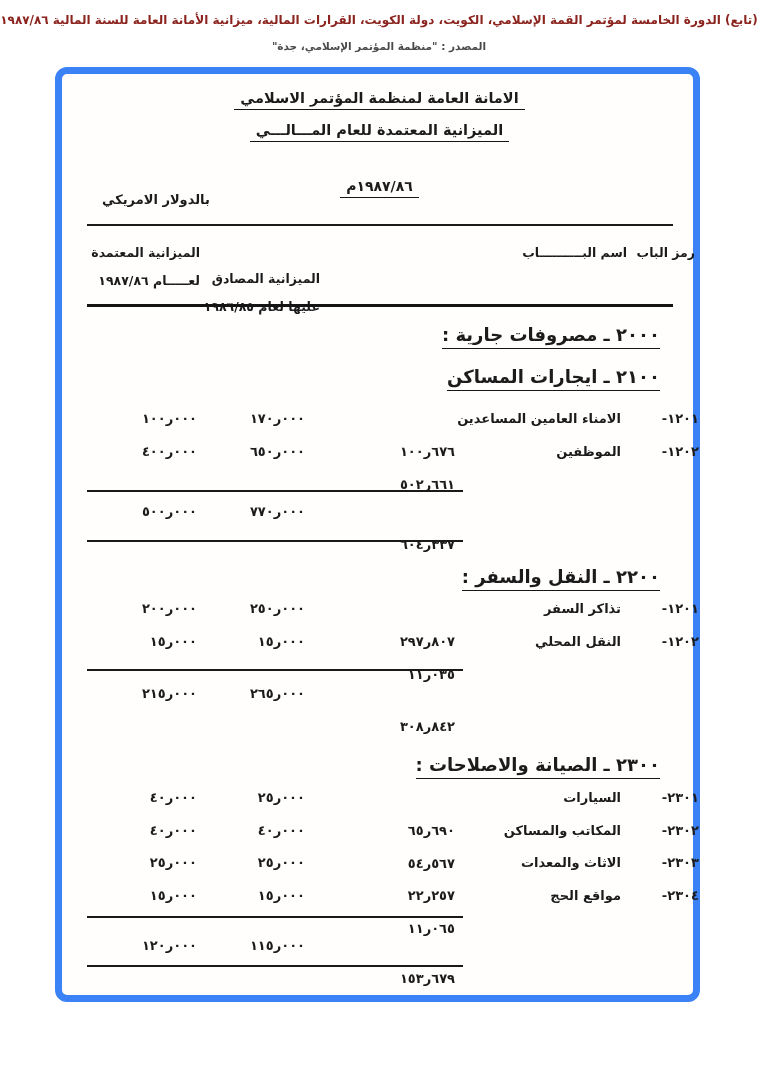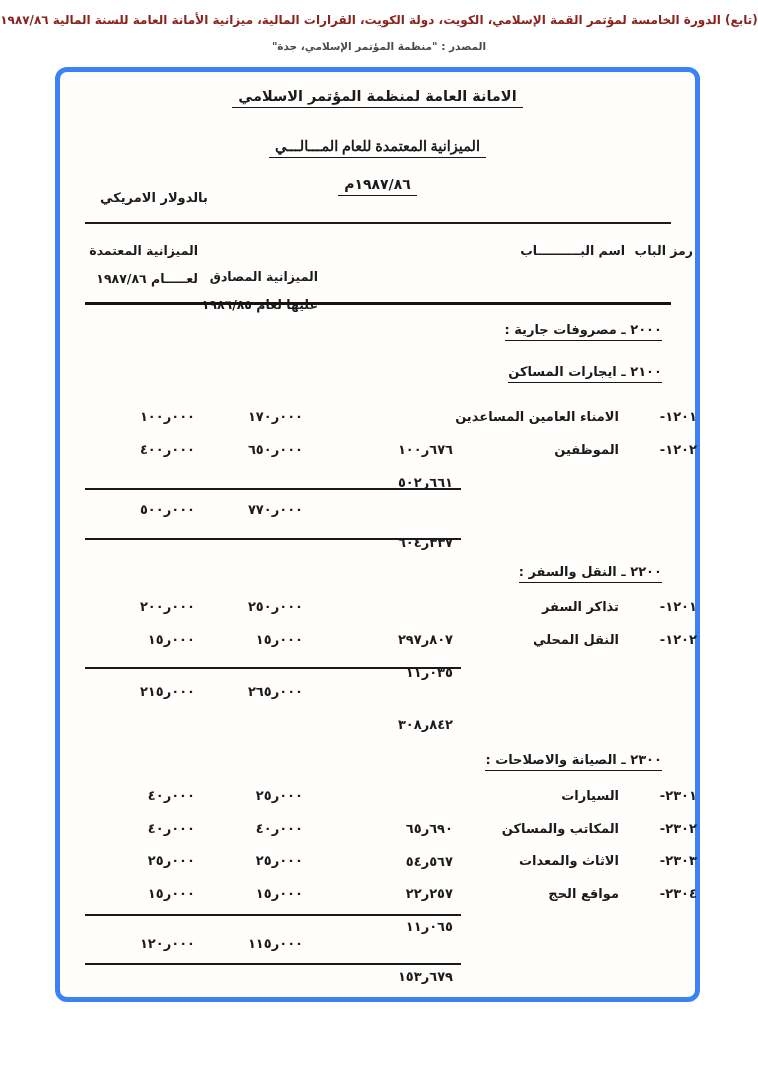--- a/index.html
+++ b/index.html
@@ -8,43 +8,43 @@
     font-family:"DejaVu Sans",sans-serif;font-weight:700;color:#1b1b1b;
     overflow:hidden;
   }
   
   .hdr1{position:absolute;top:13px;left:0;width:758px;text-align:center;
         direction:rtl;font-size:12px;color:#8b241e;letter-spacing:0;}
   .hdr2{position:absolute;top:40px;left:0;width:758px;text-align:center;
         direction:rtl;font-size:10.5px;color:#4a4a4a;}
   
   .frame{position:absolute;left:55px;top:67px;width:645px;height:935px;
-         box-sizing:border-box;border:5px solid #3b82f6;border-radius:12px;background:#fffefd;}
+         box-sizing:border-box;border:7px solid #3b82f6;border-radius:12px;background:#fffefd;}
   .sheet{position:absolute;inset:0;}
   
   .ttl{position:absolute;left:0;width:635px;text-align:center;direction:rtl;font-size:14.5px;}
-  .t1{top:16px;} .t2{top:66px;font-family:Liberation Serif, serif;} .t3{top:104px;font-size:14px;}
+  .t1{top:16px;} .t2{top:48px;} .t3{top:104px;font-size:14px;}
   .ul{border-bottom:1.6px solid #161616;padding:0 6px 3px 6px;}
   .currency{position:absolute;left:40px;top:118px;direction:rtl;font-size:13px;}
   
   .ruleA{position:absolute;left:25px;top:150px;width:586px;height:2px;background:#1c1c1c;}
   .ruleB{position:absolute;left:25px;top:230px;width:586px;height:3px;background:#141414;}
   .trule{position:absolute;left:25px;width:376px;height:2.4px;background:#191919;}
   
   .thc{position:absolute;top:165px;direction:rtl;text-align:right;
        font-size:12.5px;line-height:28px;white-space:nowrap;}
   .thc .l2{display:block;}
   .th-code{left:569px;width:64px;}
   .th-name{left:405px;width:160px;}
   .th-exp{left:265px;width:135px;}
   .th-exp .l2{text-align:center;}
   .th-app{left:135px;width:123px;margin-top:26px;}
   .th-ado{left:26px;width:112px;}
   
-  .shead{position:absolute;right:33px;direction:rtl;font-size:13px;
+  .shead{position:absolute;right:33px;direction:rtl;font-size:18px;
          border-bottom:1.6px solid #161616;padding-bottom:3px;white-space:nowrap;}
   
   .row{position:absolute;left:25px;width:612px;direction:rtl;display:flex;font-size:13px;}
   .c{display:block;box-sizing:border-box;white-space:nowrap;}
   .code{width:70px;text-align:right;padding-left:2px;}
   .lbl{width:170px;text-align:right;padding-right:8px;}
   .exp{width:140px;text-align:right;padding-right:4px;margin-top:33px;}
   .app{width:120px;text-align:right;padding-right:14px;}
   .ado{width:112px;text-align:right;padding-right:2px;}
   

